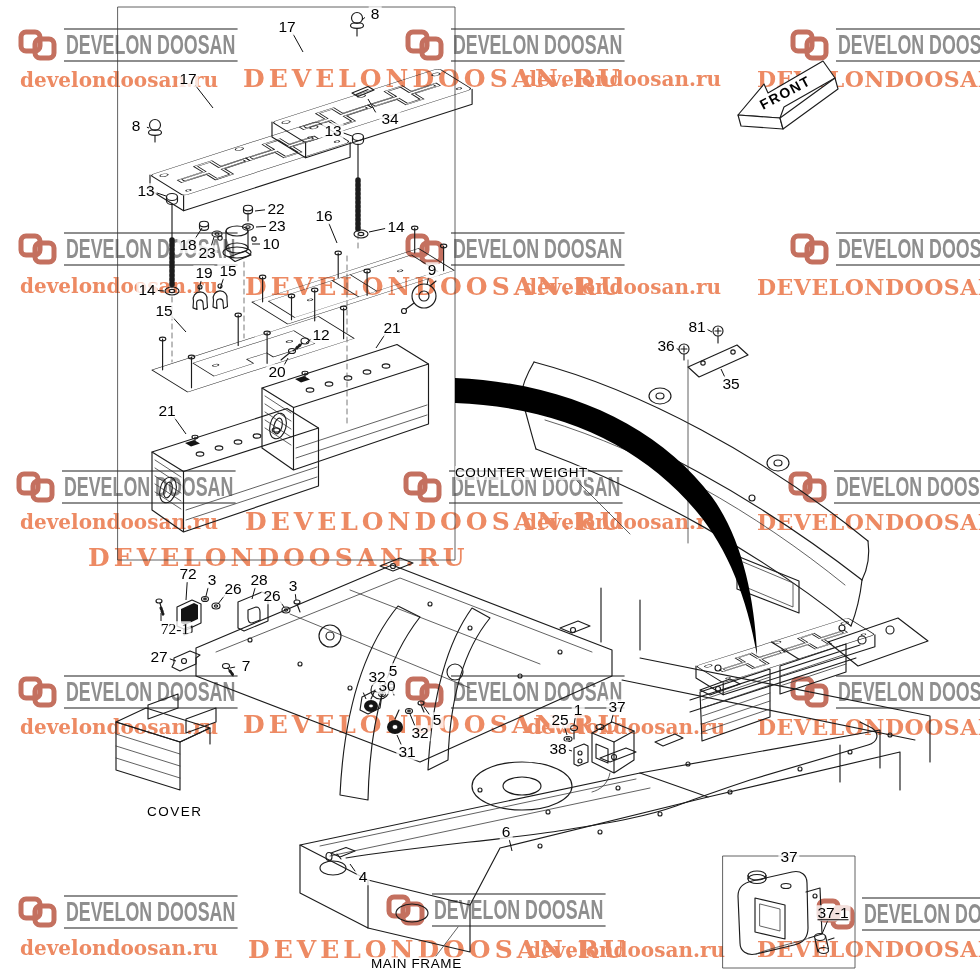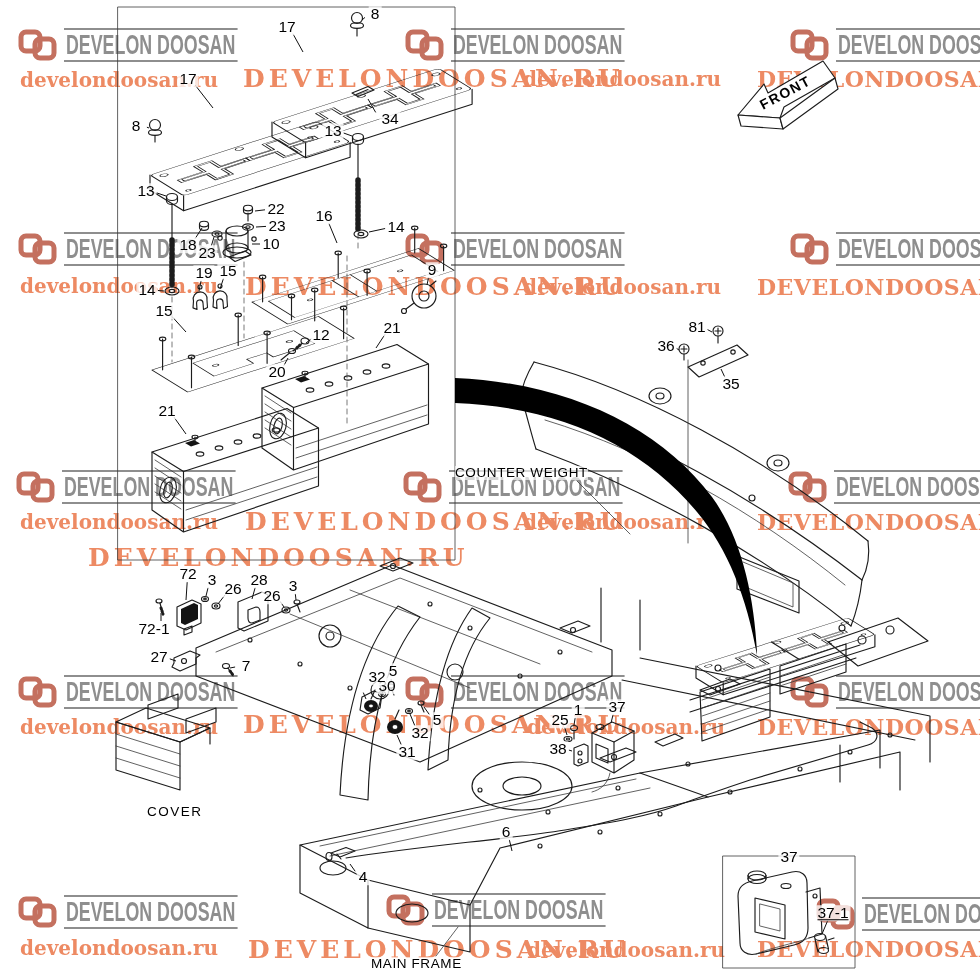--- a/index.html
+++ b/index.html
@@ -670,21 +670,21 @@
     <div class="callout" style="left: 167px; top: 411px;">21</div>
     <div class="callout" style="left: 697px; top: 327px;">81</div>
     <div class="callout" style="left: 666px; top: 346px;">36</div>
     <div class="callout" style="left: 731px; top: 384px;">35</div>
     <div class="callout" style="left: 188px; top: 574px;">72</div>
     <div class="callout" style="left: 212px; top: 580px;">3</div>
     <div class="callout" style="left: 233px; top: 589px;">26</div>
     <div class="callout" style="left: 259px; top: 580px;">28</div>
     <div class="callout" style="left: 272px; top: 596px;">26</div>
     <div class="callout" style="left: 293px; top: 586px;">3</div>
-    <div class="callout" style="left: 154px; top: 629px;">72-1</div>
+    <div class="callout" style="left: 175px; top: 629px; font-family: Liberation Serif, serif;">72-1</div>
     <div class="callout" style="left: 159px; top: 657px;">27</div>
     <div class="callout" style="left: 246px; top: 666px;">7</div>
     <div class="callout" style="left: 357px; top: 686px; margin-left: 30px;">30</div>
     <div class="callout" style="left: 377px; top: 677px;">32</div>
     <div class="callout" style="left: 393px; top: 671px;">5</div>
     <div class="callout" style="left: 437px; top: 720px;">5</div>
     <div class="callout" style="left: 420px; top: 733px;">32</div>
     <div class="callout" style="left: 407px; top: 752px;">31</div>
     <div class="callout" style="left: 560px; top: 720px;">25</div>
     <div class="callout" style="left: 578px; top: 710px;">1</div>

